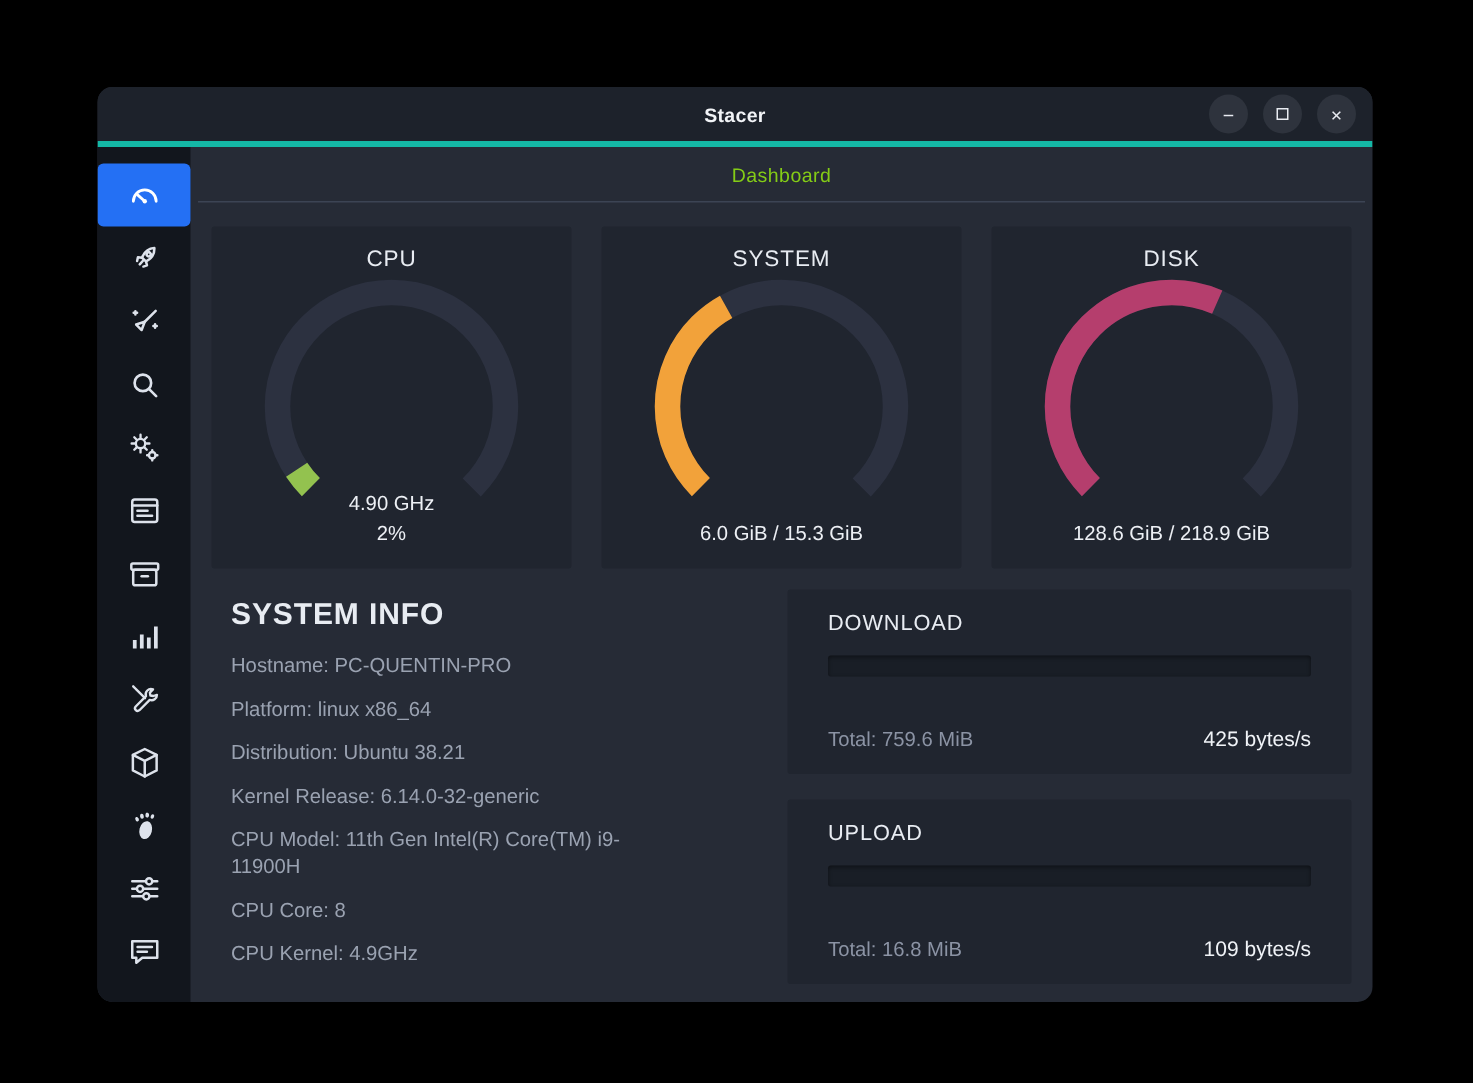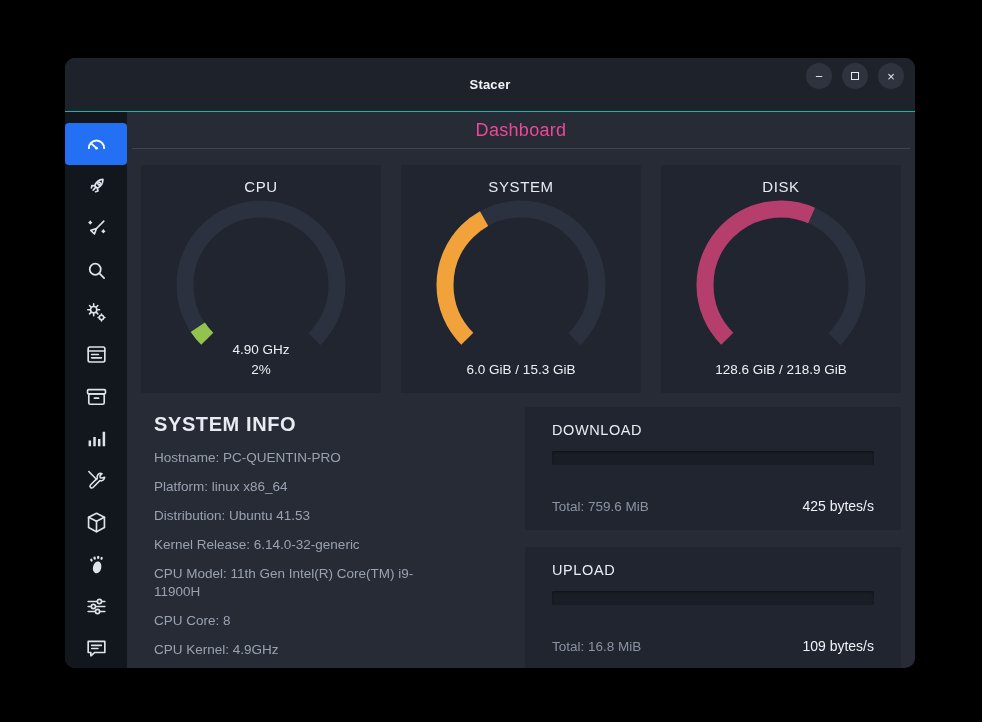--- a/index.html
+++ b/index.html
@@ -4,44 +4,44 @@
 <style>
   * { margin:0; padding:0; box-sizing:border-box; }
   html,body { width:982px; height:722px; background:#000; overflow:hidden;
     font-family:"Liberation Sans","DejaVu Sans",sans-serif; }
 
   .window { position:absolute; left:65px; top:58px; width:850px; height:610px;
     background:#262b36; border-radius:10px; overflow:hidden;
     box-shadow:0 12px 42px rgba(0,0,0,.6); }
 
   
-  .titlebar { position:relative; height:54px; background:#1d222b;
+  .titlebar { position:relative; height:40px; background:#1d222b;
     display:flex; align-items:center; justify-content:center;
-    border-bottom:1px solid #14b8a6; }
+    border-bottom:4px solid #14b8a6; }
   .titlebar .title { color:#f2f4f7; font-size:13px; font-weight:bold; letter-spacing:.2px; }
   .win-buttons { position:absolute; right:11px; top:5px; display:flex; gap:10px; }
   .win-btn { width:26px; height:26px; border-radius:50%; background:#2e333d;
     display:flex; align-items:center; justify-content:center;
     color:#e8ebf1; font-size:13px; cursor:pointer; }
   .win-btn .box { width:8px; height:8px; border:1.3px solid #e8ebf1; }
 
   
   .app-body { display:flex; height:573px; }
 
   .sidebar { width:62px; background:#12161d; padding-top:11px;
     display:flex; flex-direction:column; align-items:stretch; flex-shrink:0; }
   .side-item { height:42px; display:flex; align-items:center; justify-content:center; cursor:pointer; }
   .side-item.active { background:#2470f4; border-radius:4px; }
   .ic { width:25px; height:25px; }
 
   .main { flex:1; display:flex; flex-direction:column; }
 
   .page-header { height:37px; display:flex; align-items:center; justify-content:center;
     margin:0 5px; border-bottom:1px solid #3c4454; }
-  .page-header .ptitle { color:#ec4899; font-size:18px; letter-spacing:.3px; }
+  .page-header .ptitle { color:#84cc16; font-size:13px; letter-spacing:.3px; }
 
   .content { padding:16px 14px 0 14px; }
 
   
   .gauges-row { display:grid; grid-template-columns:repeat(3,1fr); gap:20px; height:228px; }
   .gauge-card { position:relative; background:#20252f; border-radius:2px; }
   .gauge-title { margin-top:13px; text-align:center; color:#e8ecf2; font-size:15px; letter-spacing:.6px; }
   .gauge-svg { position:absolute; top:30px; left:50%; transform:translateX(-50%); }
   .gauge-text { position:absolute; bottom:13px; left:0; right:0; text-align:center;
     color:#edf0f5; font-size:13.5px; line-height:20px; }
@@ -228,21 +228,21 @@
           </div>
 
         </div>
 
         <div class="bottom-row">
 
           <div class="sysinfo">
             <h3>SYSTEM INFO</h3>
             <div class="info-line">Hostname: PC-QUENTIN-PRO</div>
             <div class="info-line">Platform: linux x86_64</div>
-            <div class="info-line">Distribution: Ubuntu 41.53</div>
+            <div class="info-line">Distribution: Ubuntu 38.21</div>
             <div class="info-line">Kernel Release: 6.14.0-32-generic</div>
             <div class="info-line">CPU Model: 11th Gen Intel(R) Core(TM) i9-11900H</div>
             <div class="info-line">CPU Core: 8</div>
             <div class="info-line">CPU Kernel: 4.9GHz</div>
           </div>
 
           <div class="net-col">
 
             <div class="net-card">
               <div class="net-title">DOWNLOAD</div>

